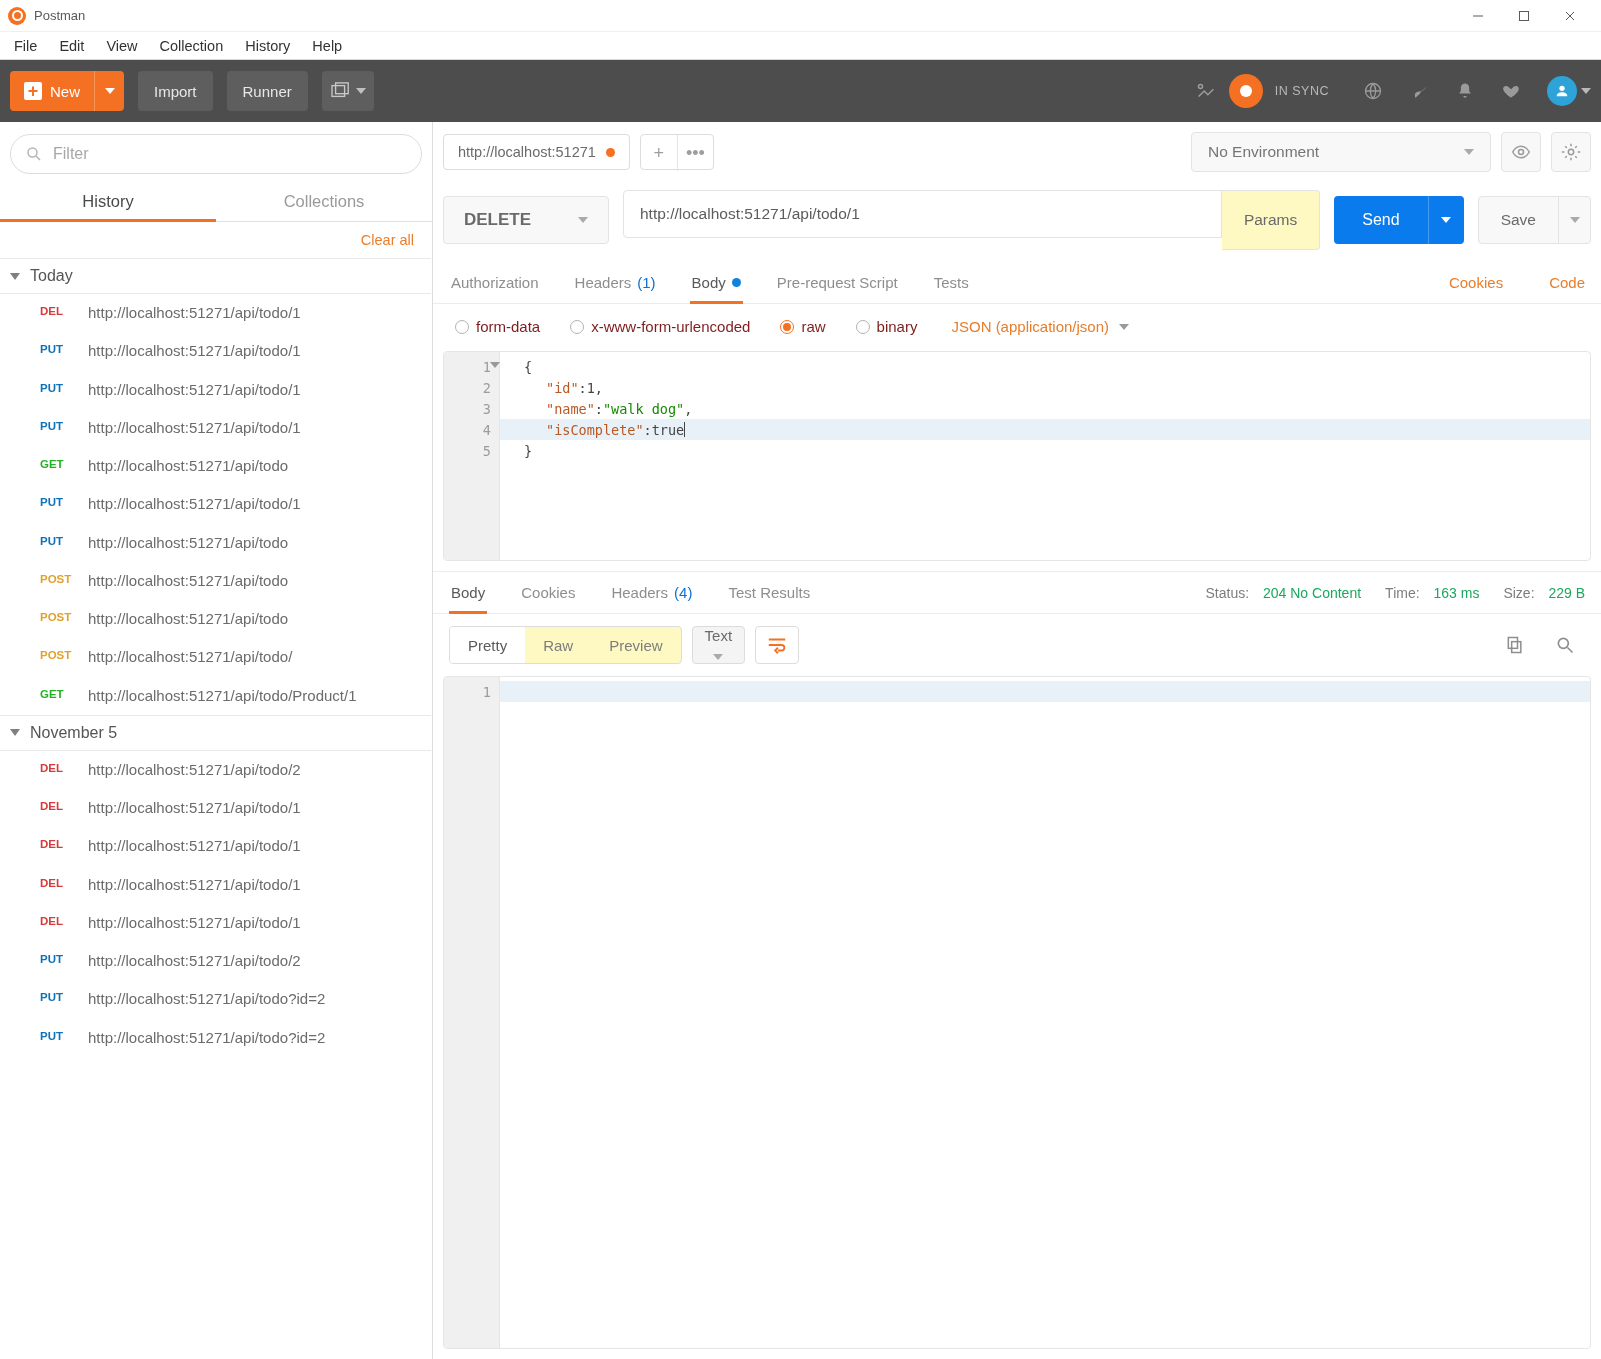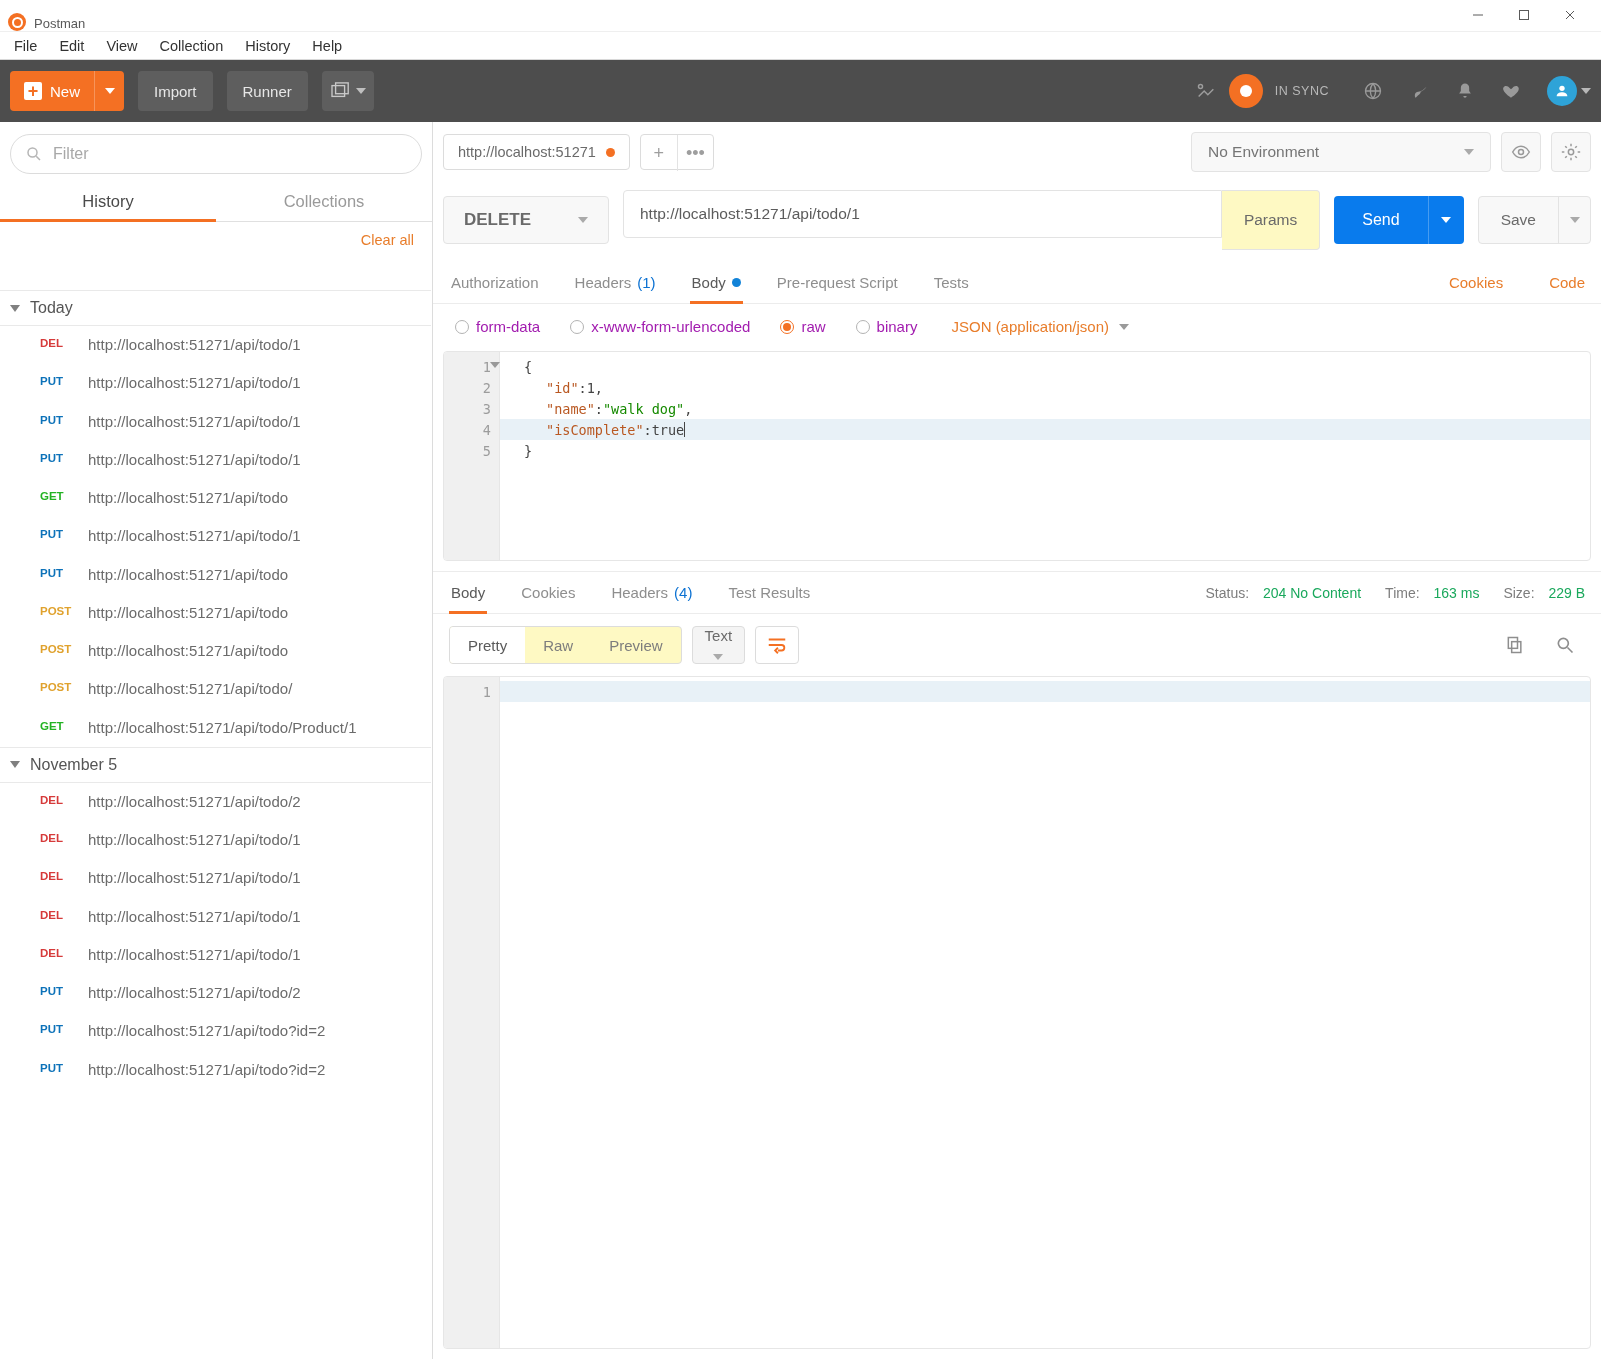--- a/index.html
+++ b/index.html
@@ -32,21 +32,21 @@
     font-family:"Segoe UI","Helvetica Neue",Arial,sans-serif;
     font-size:14px;
     color:var(--body-text);
     background:#fff;
     width:1601px;
   }
   
   .titlebar{
     height:32px;
     display:flex;
-    align-items:flex-end;
+    align-items:center;
     padding:0 8px;
     border-bottom:1px solid #efefef;
   }
   .titlebar .logo{
     width:18px;height:18px;border-radius:50%;
     background:var(--orange);
     display:flex;align-items:center;justify-content:center;
     margin-right:8px;
   }
   .titlebar .logo::after{
@@ -132,21 +132,21 @@
   .side-tabs{display:flex;}
   .side-tabs .st{
     flex:1;text-align:center;padding:10px 0;font-size:16.5px;color:#9a9a9a;
     border-bottom:1px solid #e0e0e0;
   }
   .side-tabs .st.active{color:#4a4a4a;border-bottom:3px solid var(--orange);padding-bottom:8px;}
 
   .clear-row{display:flex;justify-content:flex-end;padding:10px 18px 10px;}
   .clear-row .lnk{color:var(--link-orange);font-size:14.5px;}
 
-  .hist-scroll{overflow-y:auto;flex:1;padding-right:1px;margin-top:32px;}
+  .hist-scroll{overflow-y:auto;flex:1;padding-right:1px;}
   .hist-scroll::-webkit-scrollbar{width:10px;}
   .hist-scroll::-webkit-scrollbar-thumb{background:#d3d3d3;border-radius:5px;}
 
   .day-header{
     display:flex;align-items:center;gap:10px;
     font-size:16px;color:#555;padding:8px 10px;
     border-bottom:1px solid #e9e9e9;border-top:1px solid #e9e9e9;
   }
   .day-header .tri{width:0;height:0;border-left:5px solid transparent;border-right:5px solid transparent;border-top:7px solid #808080;}
   .hist-item{
@@ -223,21 +223,21 @@
   .req-subtabs .spacer{flex:1;}
   .rst{padding:12px 2px;font-size:15px;color:#8e8e8e;position:relative;display:flex;align-items:center;gap:6px;}
   .rst.active{color:#5a5a5a;}
   .rst.active::after{content:"";position:absolute;left:0;right:0;bottom:-1px;height:3px;background:var(--orange);}
   .rst .count{color:#0d72d2;}
   .rst .bluedot{width:9px;height:9px;border-radius:50%;background:#1283d8;display:inline-block;}
   .lnk-orange{color:var(--link-orange);font-size:15px;}
 
   
   .body-radios{display:flex;gap:30px;padding:14px 22px 12px;align-items:center;}
-  .radio{display:flex;align-items:center;gap:7px;font-size:15px;color:#a21caf;}
+  .radio{display:flex;align-items:center;gap:7px;font-size:15px;color:#7f1d1d;}
   .radio .rb{width:14px;height:14px;border-radius:50%;border:1.5px solid #b3b3b3;display:flex;align-items:center;justify-content:center;}
   .radio.sel .rb{border-color:var(--orange);}
   .radio.sel .rb::after{content:"";width:8px;height:8px;background:var(--orange);border-radius:50%;}
   .content-type{color:var(--link-orange);font-size:15px;display:flex;align-items:center;gap:10px;margin-left:4px;}
 
   
   .editor{border:1px solid #e6e6e6;border-radius:4px;margin:4px 10px 10px;display:flex;height:210px;overflow:hidden;}
   .gutter{width:56px;background:var(--gutter-bg);border-right:1px solid #e6e6e6;padding:4px 0;font-family:Consolas,Menlo,monospace;font-size:13.5px;color:var(--gutter-text);}
   .gutter .gl{height:21px;display:flex;align-items:center;justify-content:flex-end;padding-right:8px;position:relative;}
   .gutter .gl.fold::after{content:"";position:absolute;right:-1px;top:6px;border-left:5px solid transparent;border-right:5px solid transparent;border-top:6px solid #999;width:0;height:0;}

